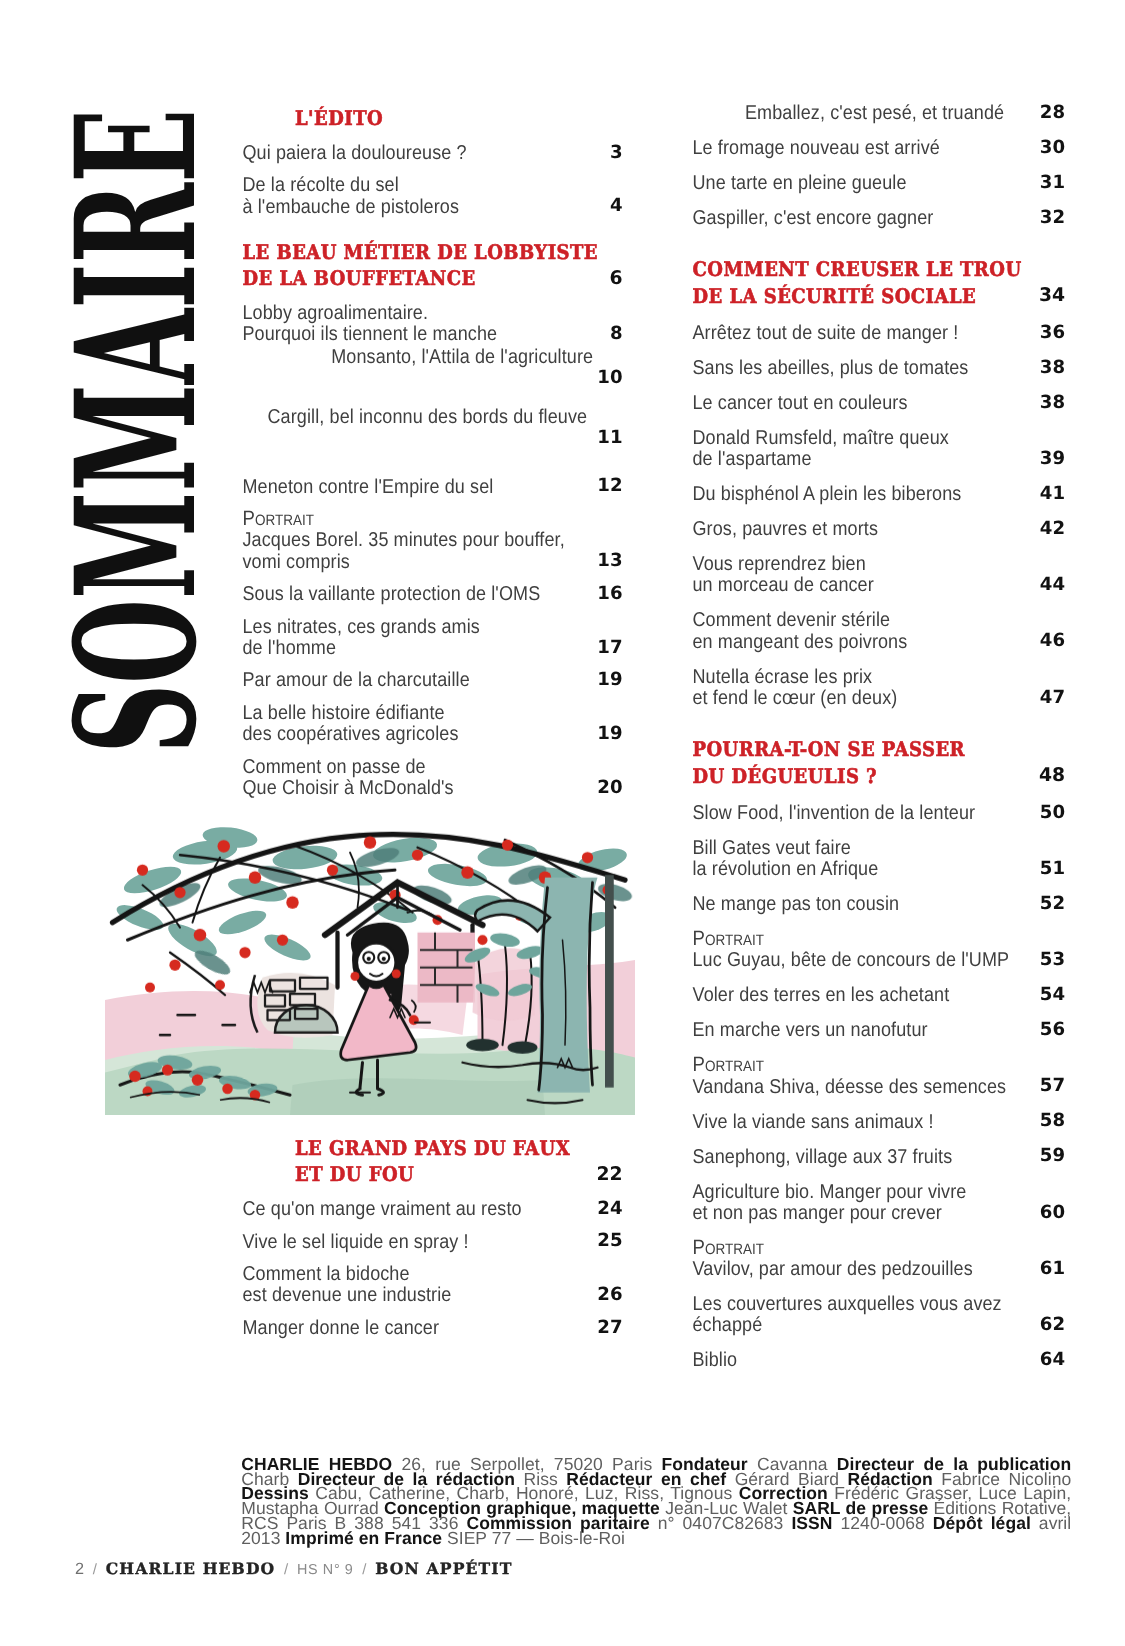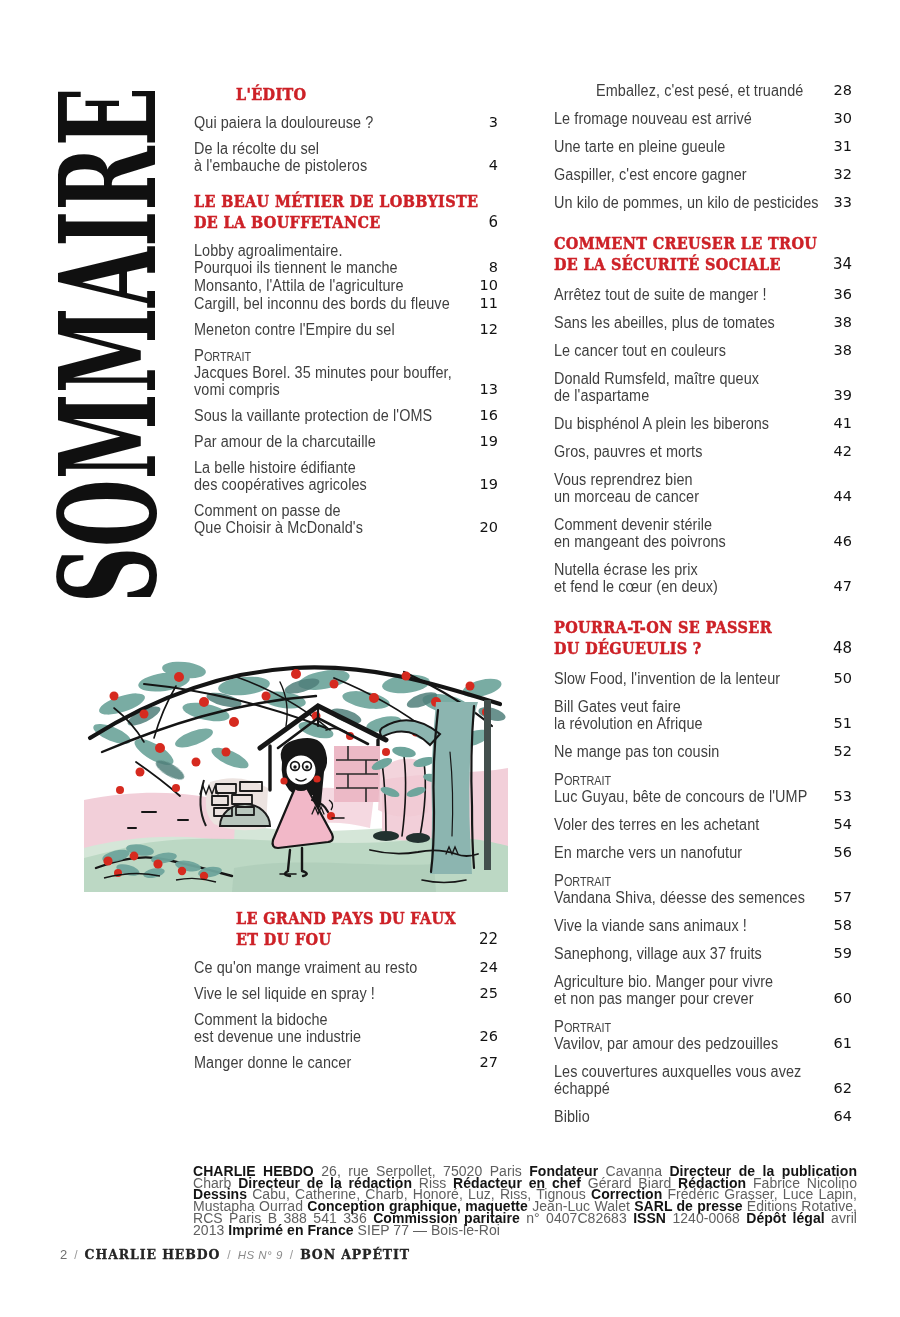--- a/index.html
+++ b/index.html
@@ -9,41 +9,41 @@
     -webkit-font-smoothing:antialiased;
   }
   
   .vtitle-wrap{position:absolute;left:52px;top:84px;width:112px;height:522px;}
   
   .toc-col{position:absolute;}
   #col-left-top{left:194px;top:84px;width:304px;}
   #col-left-bottom{left:194px;top:908px;width:304px;}
   #col-right{left:554px;top:82px;width:298px;}
   .toc-entry{display:flex;align-items:flex-end;margin-top:11px;}
-  .toc-entry.tight{margin-top:2px;}
+  .toc-entry.tight{margin-top:2px;flex-direction:column;}
   .toc-entry.toc-section{margin-top:22px;}
   .col-compact .toc-entry{margin-top:9px;}
   .col-compact .toc-entry.tight{margin-top:1px;}
   .col-compact .toc-entry.toc-section{margin-top:17px;}
   .toc-col .toc-entry:first-child{margin-top:0;margin-left:42px;}
   .entry-lines{flex:1 1 auto;min-width:0;transform:scaleX(.9);transform-origin:0 100%;}
   .line{
     font-size:16px;line-height:17px;color:#3f3f3f;white-space:nowrap;letter-spacing:0.1px;
   }
   .kicker{
     font-variant:small-caps;font-size:16.5px;line-height:17px;color:#3f3f3f;white-space:nowrap;
   }
   .toc-section .line{
     font-family:"DejaVu Serif",serif;font-weight:700;
     font-size:16px;line-height:21px;color:#cd2127;letter-spacing:.4px;
     -webkit-text-stroke:.5px #cd2127;
   }
   .entry-page{
     width:30px;flex:0 0 30px;text-align:right;font-family:"DejaVu Sans",sans-serif;
-    font-weight:400;font-size:14.5px;line-height:17px;color:#121212;
+    font-weight:700;font-size:14.5px;line-height:17px;color:#121212;
   }
   .toc-section .entry-page{line-height:21px;font-size:15px;}
   
   .illustration{position:absolute;left:84px;top:642px;width:424px;height:250px;}
   .illustration svg{width:100%;height:100%;display:block;}
   
   .masthead{
     position:absolute;left:193px;top:1166px;width:664px;
     font-size:14px;line-height:11.7px;color:#5f5f5f;text-align:justify;letter-spacing:.05px;
   }
@@ -51,21 +51,21 @@
   
   .page-footer{
     position:absolute;left:60px;top:1247px;display:flex;gap:7px;align-items:baseline;
   }
   .page-footer .pagenum{color:#6f6f6f;font-size:13px;}
   .page-footer .sep{color:#9a9a9a;font-size:12px;}
   .page-footer .slab{
     font-family:"DejaVu Serif",serif;font-weight:700;color:#242424;
     letter-spacing:.9px;font-size:12.5px;-webkit-text-stroke:.3px #242424;
   }
-  .page-footer .issue{color:#8a8a8a;font-size:11.5px;letter-spacing:.5px;font-style:italic;}
+  .page-footer .issue{color:#8a8a8a;font-size:11.5px;letter-spacing:.5px;}
 </style>
 </head>
 <body>
 
 <div class="vtitle-wrap">
   <svg width="112" height="522" viewBox="0 0 112 522" aria-hidden="true">
     <text transform="translate(103,519) rotate(-90)" textLength="516" lengthAdjust="spacingAndGlyphs" font-family="DejaVu Serif, serif" font-weight="bold" font-size="132" fill="#101010">SOMMAIRE</text>
   </svg>
 </div>
 
@@ -130,20 +130,27 @@
       <div class="entry-page">13</div>
     </div>
     <div class="toc-entry">
       <div class="entry-lines">
         <div class="line">Sous la vaillante protection de l'OMS</div>
       </div>
       <div class="entry-page">16</div>
     </div>
     <div class="toc-entry">
       <div class="entry-lines">
+        <div class="line">Les nitrates, ces grands amis</div>
+        <div class="line">de l'homme</div>
+      </div>
+      <div class="entry-page">17</div>
+    </div>
+    <div class="toc-entry">
+      <div class="entry-lines">
         <div class="line">Par amour de la charcutaille</div>
       </div>
       <div class="entry-page">19</div>
     </div>
     <div class="toc-entry">
       <div class="entry-lines">
         <div class="line">La belle histoire édifiante</div>
         <div class="line">des coopératives agricoles</div>
       </div>
       <div class="entry-page">19</div>
@@ -207,26 +214,20 @@
       <div class="entry-lines">
         <div class="line">Une tarte en pleine gueule</div>
       </div>
       <div class="entry-page">31</div>
     </div>
     <div class="toc-entry">
       <div class="entry-lines">
         <div class="line">Gaspiller, c'est encore gagner</div>
       </div>
       <div class="entry-page">32</div>
-    </div>
-    <div class="toc-entry">
-      <div class="entry-lines">
-        <div class="line">Un kilo de pommes, un kilo de pesticides</div>
-      </div>
-      <div class="entry-page">33</div>
     </div>
     <div class="toc-entry toc-section">
       <div class="entry-lines">
         <div class="line">COMMENT CREUSER LE TROU</div>
         <div class="line">DE LA SÉCURITÉ SOCIALE</div>
       </div>
       <div class="entry-page">34</div>
     </div>
     <div class="toc-entry">
       <div class="entry-lines">

